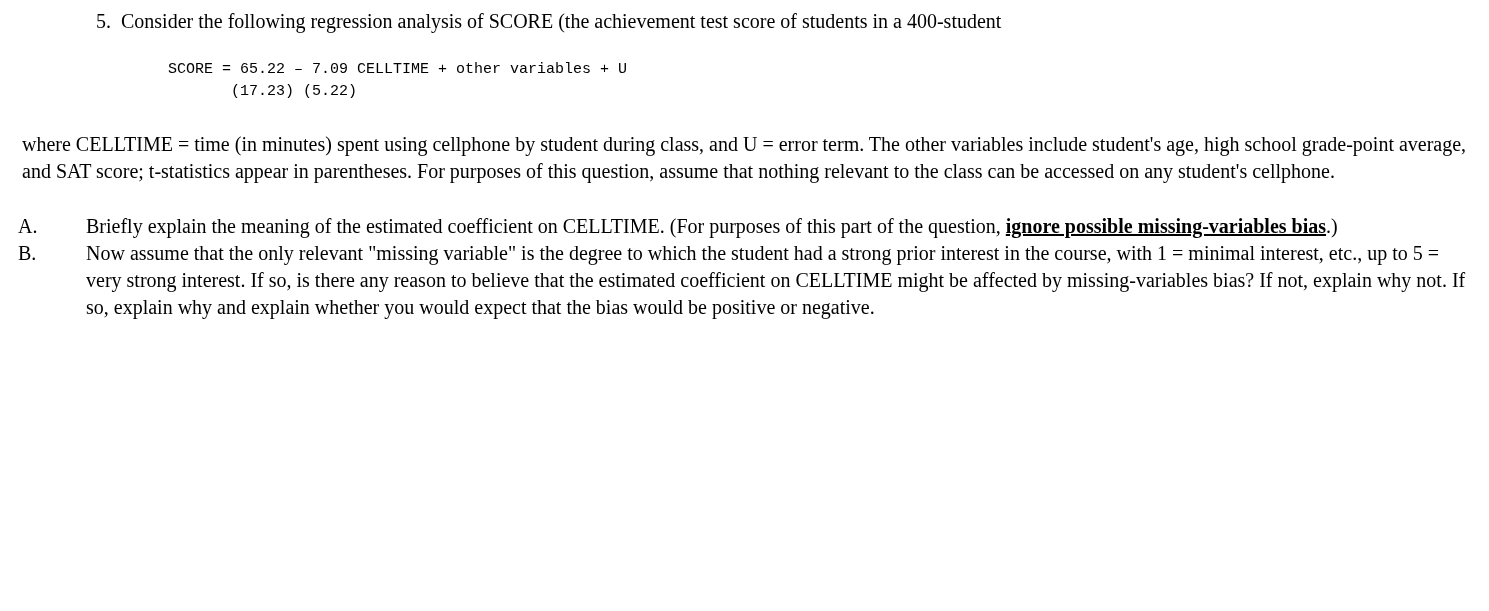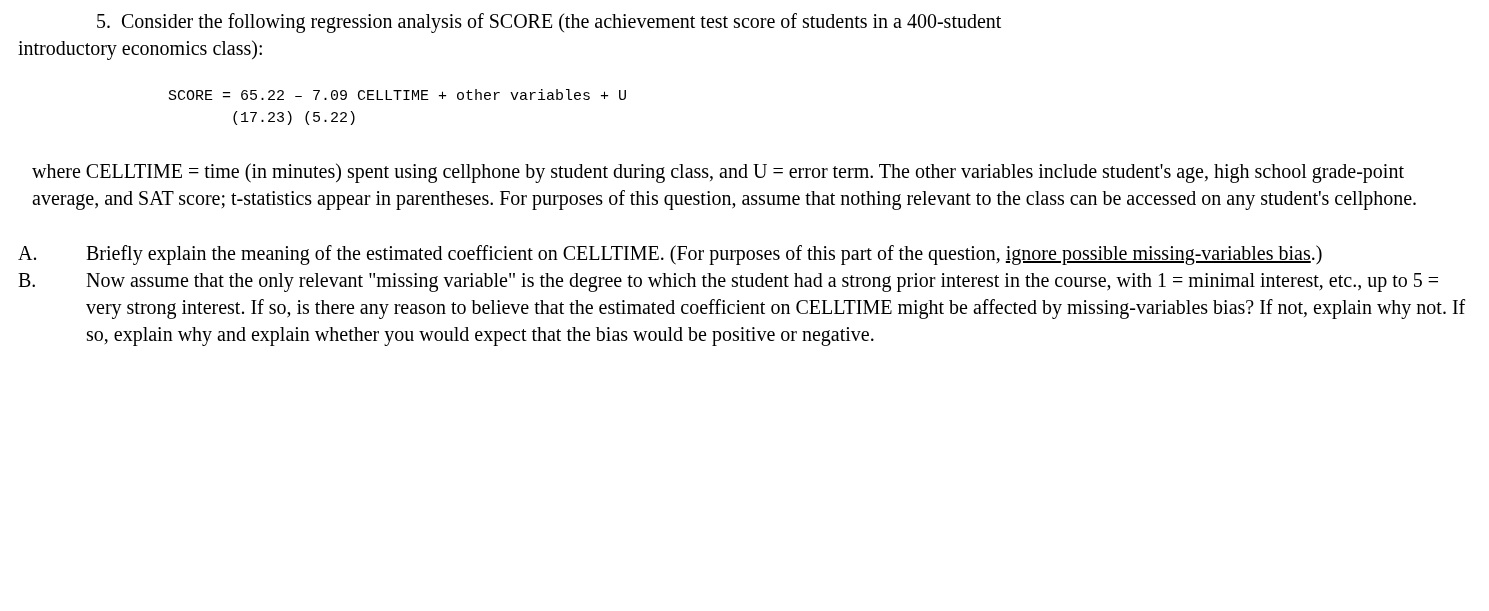--- a/index.html
+++ b/index.html
@@ -21,49 +21,49 @@
     }
     .equation-block {
       font-family: "Courier New", Courier, monospace;
       font-size: 15px;
       white-space: pre;
       margin: 0 0 28px 0;
       padding-left: 150px;
       line-height: 1.45;
     }
     .para-desc {
-      margin: 0 0 28px 14px;
+      margin: 0 0 28px 4px;
     }
     .question-list {
       display: table;
       border-collapse: collapse;
     }
     .question-row {
       display: table-row;
     }
     .question-label {
       display: table-cell;
       vertical-align: top;
       width: 60px;
       padding-right: 8px;
     }
     .question-text {
       display: table-cell;
       vertical-align: top;
     }
     .underline {
       text-decoration: underline;
+      font-weight: bold;
     }
   </style>
 </head>
 <body>
 
 <div class="para-intro">
   <span class="first-line-indent"></span><span>5.</span>&nbsp;&nbsp;<span>Consider the following regression analysis of SCORE (the achievement test score of students in a 400-student</span><br>
-  <span>introductory economics class):</span>
 </div>
 
 <div class="equation-block"><span>SCORE = 65.22 – 7.09 CELLTIME + other variables + U</span>
 <span>       (17.23) (5.22)</span></div>
 
 <div class="para-desc">
   <span>where CELLTIME = time (in minutes) spent using cellphone by student during class, and U = error term.  The other variables include student's age, high school grade-point average, and SAT score; t-statistics appear in parentheses.  For purposes of this question, assume that nothing relevant to the class can be accessed on any student's cellphone.</span>
 </div>
 
 <div class="question-list">

